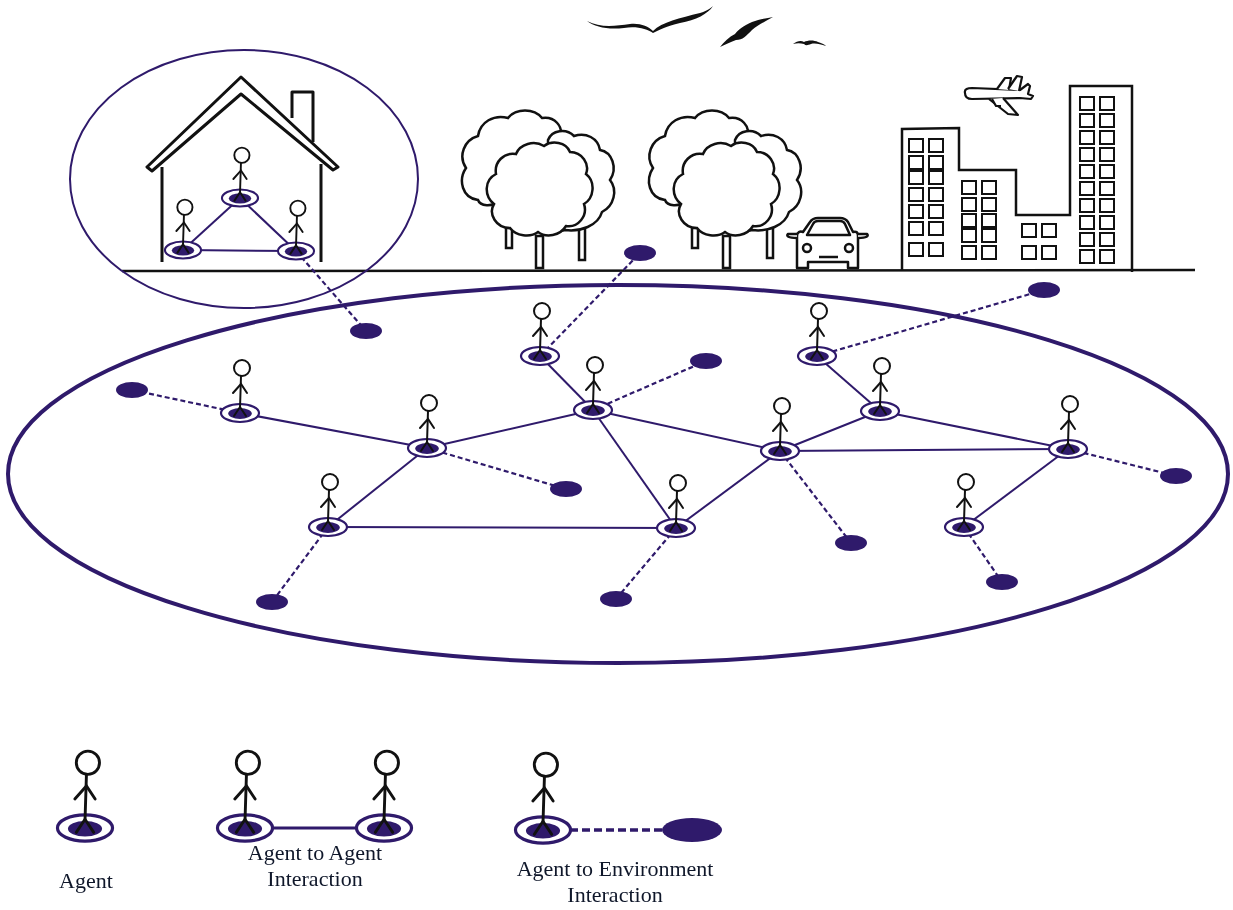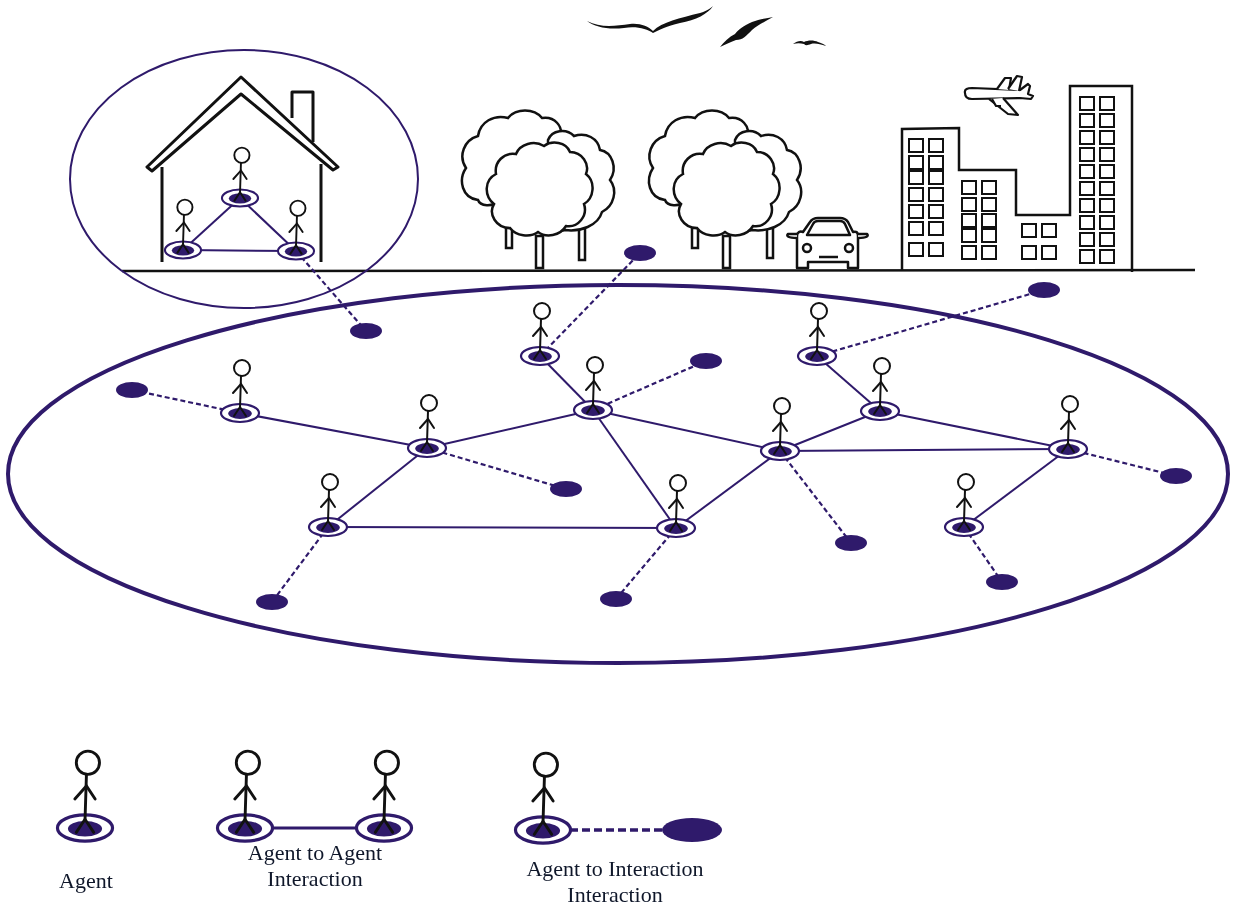--- a/index.html
+++ b/index.html
@@ -356,16 +356,16 @@
 
 <div>
   <div class="legend-label" style="left:86px; top:868px;">
     <div>Agent</div>
   </div>
   <div class="legend-label" style="left:315px; top:840px;">
     <div>Agent to Agent</div>
     <div>Interaction</div>
   </div>
   <div class="legend-label" style="left:615px; top:856px;">
-    <div>Agent to Interaction</div>
+    <div>Agent to Environment</div>
     <div>Interaction</div>
   </div>
 </div>
 
 </body></html>

